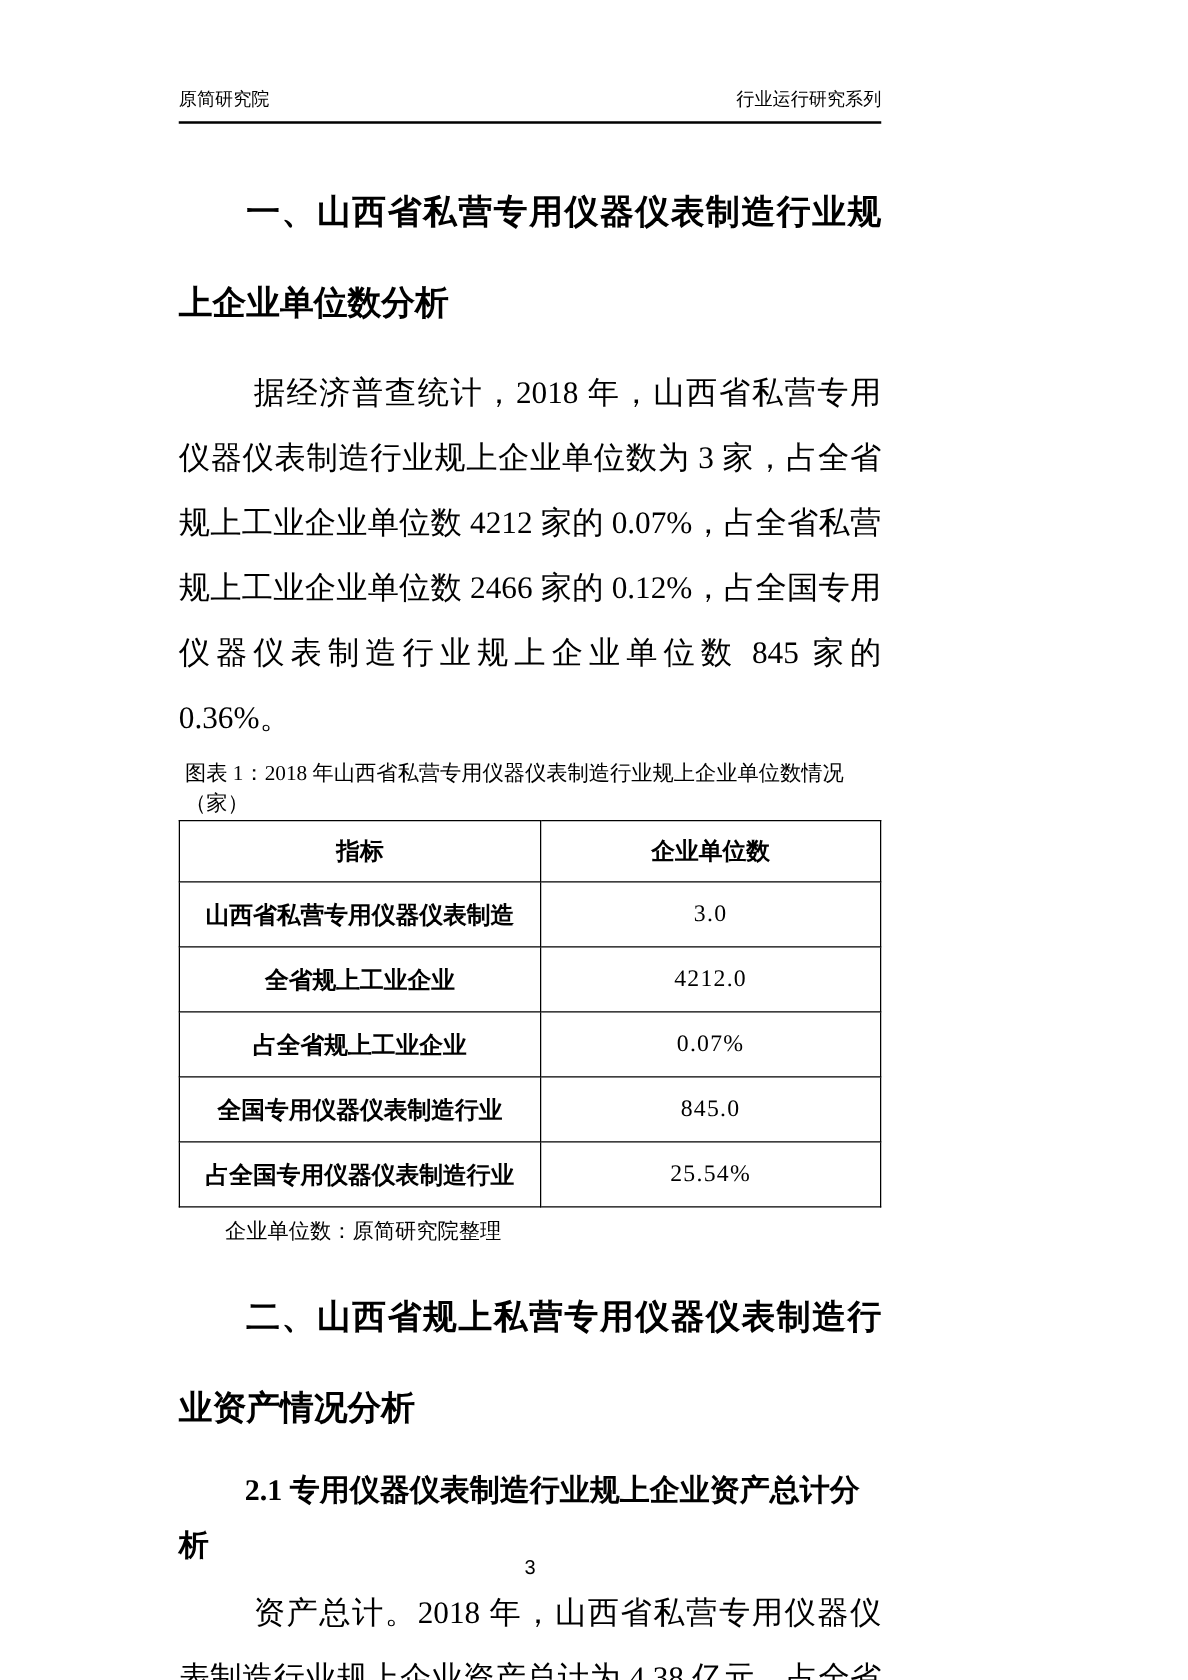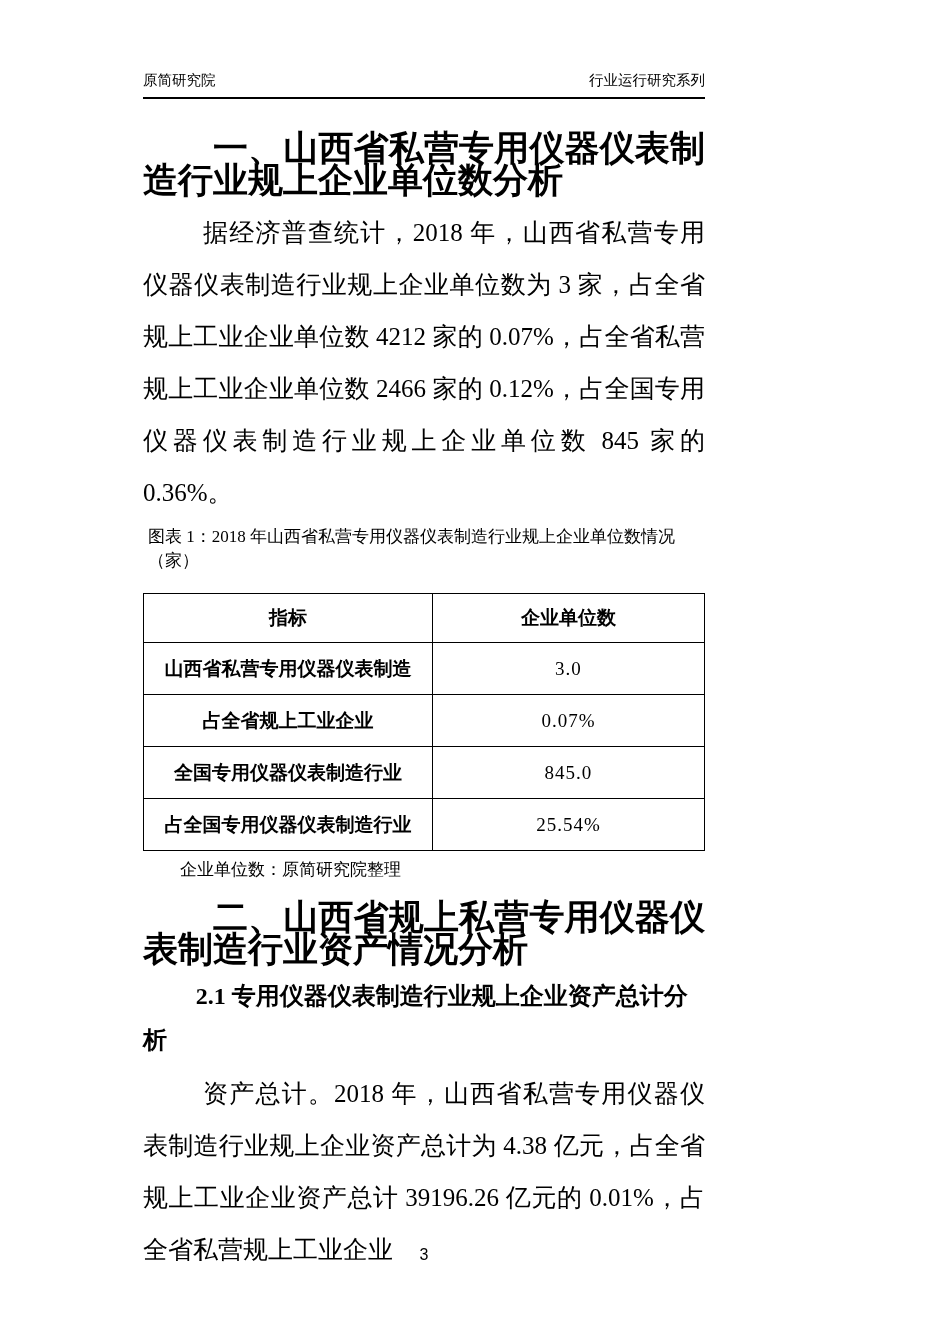--- a/index.html
+++ b/index.html
@@ -22,23 +22,23 @@
     display: flex;
     justify-content: space-between;
     align-items: flex-end;
     font-size: 14.5px;
     line-height: 20px;
     padding-bottom: 7px;
     border-bottom: 2.5px solid #000000;
   }
   
   .h1 {
-    font-size: 35px;
+    font-size: 27px;
     font-weight: bold;
-    line-height: 32px;
+    line-height: 73px;
     text-indent: 2em;
     text-align: justify;
     margin-top: 34px;
   }
   .h1.second { margin-top: 20px; }
   .h2 {
     font-size: 24px;
     font-weight: bold;
     line-height: 44px;
     text-indent: 2.2em;
@@ -64,21 +64,21 @@
   .source-note {
     font-size: 17px;
     line-height: 24px;
     margin-top: 7px;
     padding-left: 37px;
   }
   
   table.data-table {
     width: 100%;
     border-collapse: collapse;
-    margin-top: 20px;
+    margin-top: 1px;
     table-layout: fixed;
     padding-left: 32px;
   }
   table.data-table, table.data-table th, table.data-table td {
     border: 1.5px solid #000000;
   }
   table.data-table th, table.data-table td {
     text-align: center;
     vertical-align: middle;
   }
@@ -132,20 +132,24 @@
         <th>指标</th>
         <th>企业单位数</th>
       </tr>
     </thead>
     <tbody>
       <tr>
         <td class="indicator">山西省私营专用仪器仪表制造</td>
         <td class="value">3.0</td>
       </tr>
       <tr>
+        <td class="indicator">全省规上工业企业</td>
+        <td class="value">4212.0</td>
+      </tr>
+      <tr>
         <td class="indicator">占全省规上工业企业</td>
         <td class="value">0.07%</td>
       </tr>
       <tr>
         <td class="indicator">全国专用仪器仪表制造行业</td>
         <td class="value">845.0</td>
       </tr>
       <tr>
         <td class="indicator">占全国专用仪器仪表制造行业</td>
         <td class="value">25.54%</td>

